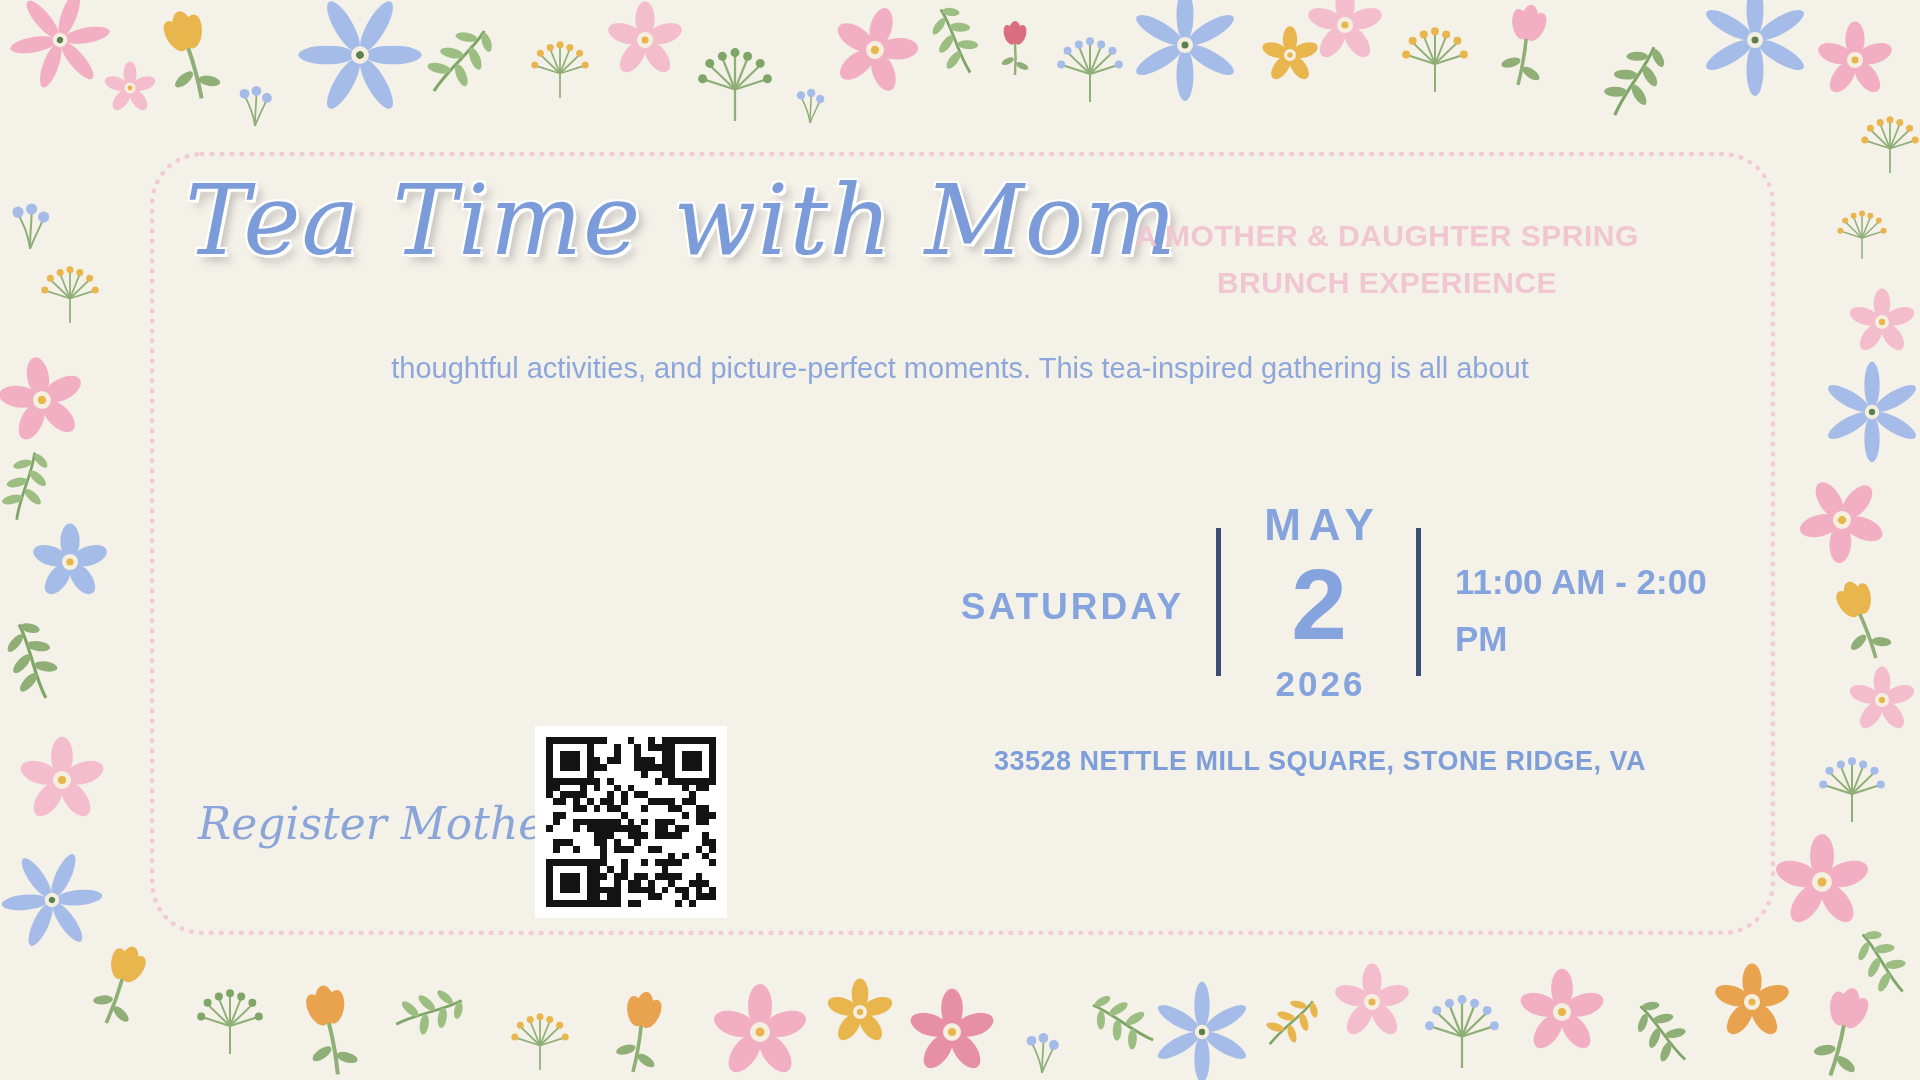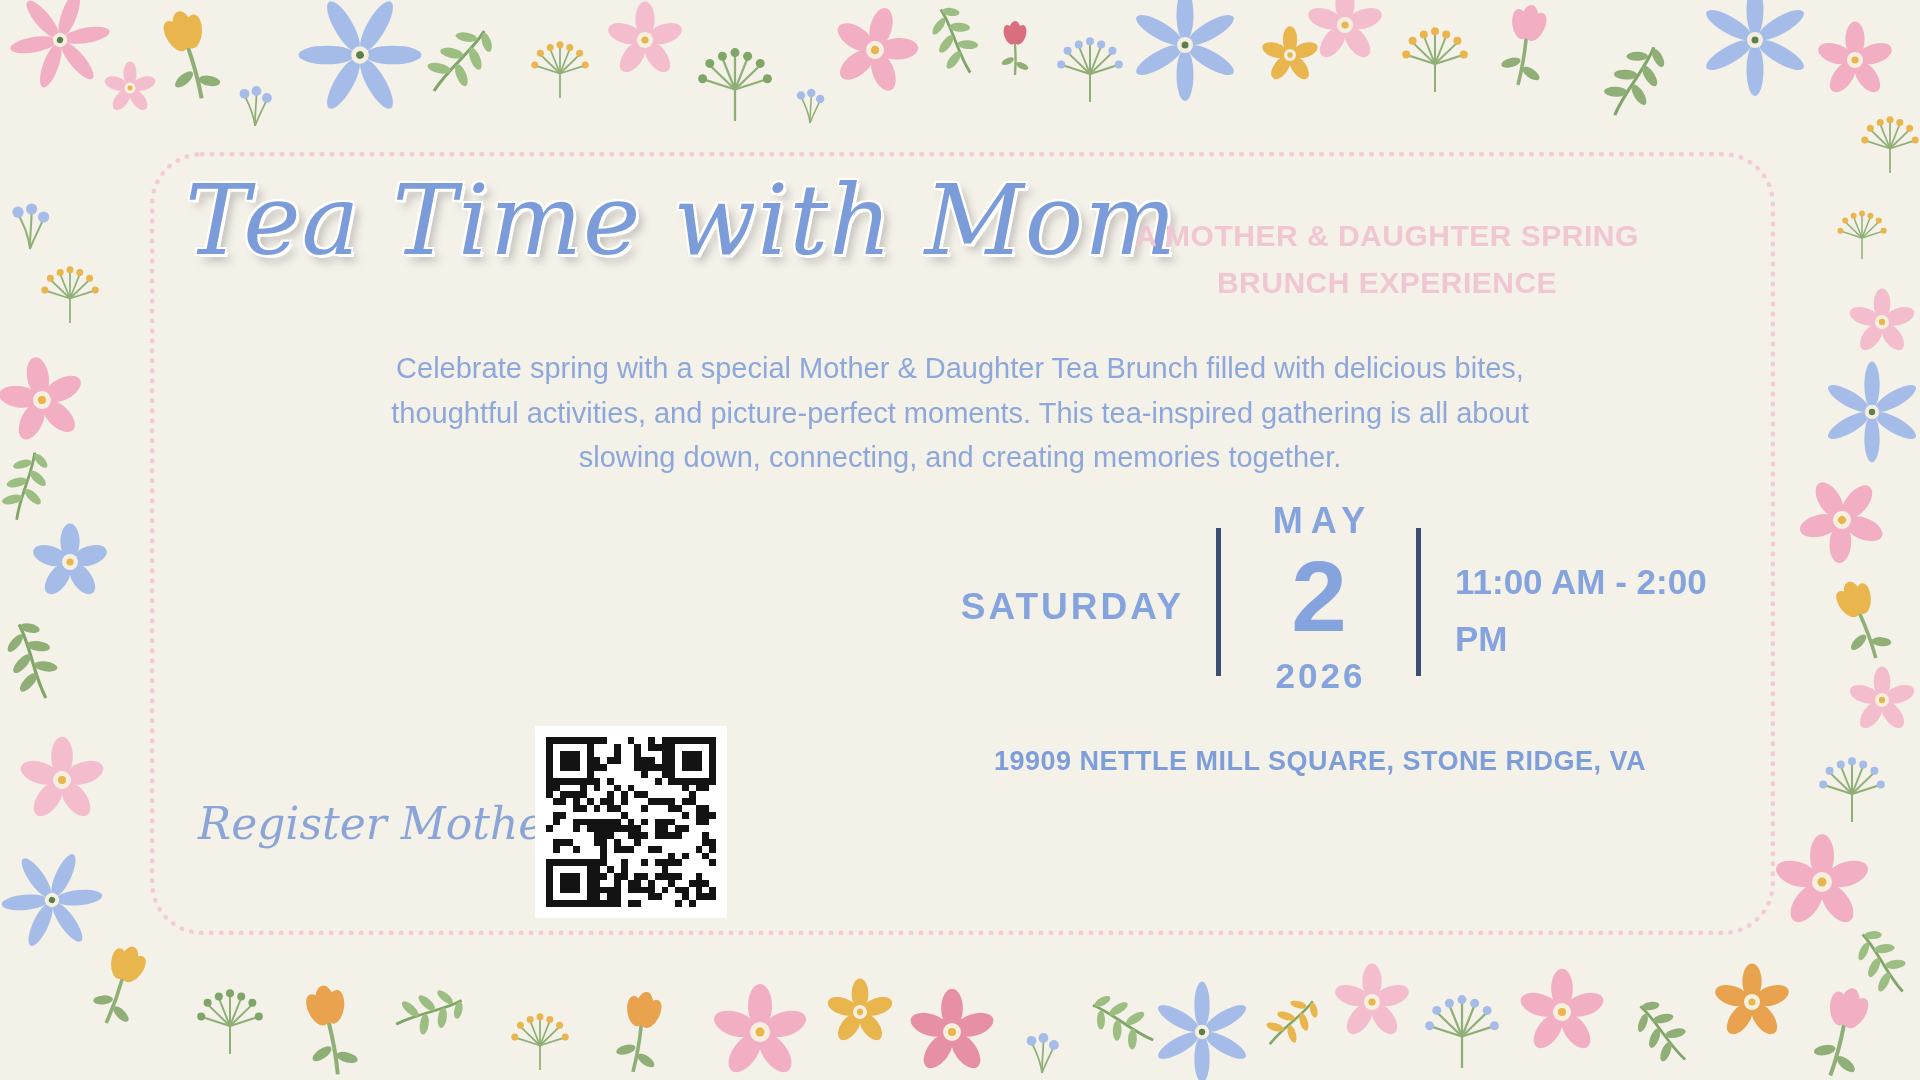--- a/index.html
+++ b/index.html
@@ -41,21 +41,21 @@
   
   .day{
     position:absolute;left:930px;top:586px;width:285px;
     font-size:37px;font-weight:700;letter-spacing:3px;color:#85A3DD;
     text-align:center;
   }
   .vbar{position:absolute;top:528px;width:5px;height:148px;background:#3C4D72;}
   .vbar.b1{left:1216px;}
   .vbar.b2{left:1416px;}
   .date-col{position:absolute;left:1221px;top:500px;width:196px;text-align:center;color:#85A3DD;}
-  .month{font-size:36px;font-weight:700;letter-spacing:8px;text-indent:8px;}
+  .month{font-size:44px;font-weight:700;letter-spacing:8px;text-indent:8px;}
   .datenum{font-size:100px;font-weight:600;line-height:108px;}
   .year{font-size:35px;font-weight:700;letter-spacing:3px;text-indent:3px;margin-top:6px;}
   .time{
     position:absolute;left:1455px;top:553px;width:255px;
     font-size:35px;font-weight:700;line-height:57px;color:#85A3DD;
   }
   .address{
     position:absolute;left:960px;top:746px;width:720px;
     font-size:27px;font-weight:700;letter-spacing:.5px;color:#7E9ED9;
     text-align:center;
@@ -227,37 +227,35 @@
     <use href="#tulip" transform="translate(1842,1032) rotate(15)" color="#F2AFC3"></use>
   </svg>
 
   <div class="card"></div>
 
   <h1 class="title">Tea Time with Mom</h1>
 
   <div class="subtitle">A MOTHER &amp; DAUGHTER SPRING BRUNCH EXPERIENCE</div>
 
   <div class="description">
-    <div>Celebrate spring with a special Mother &amp; Daughter Tea Brunch filled with delicious bites,</div>
     <div>thoughtful activities, and picture-perfect moments. This tea-inspired gathering is all about</div>
-    <div>slowing down, connecting, and creating memories together.</div>
   </div>
 
 
   <div class="day">SATURDAY</div>
   <div class="vbar b1"></div>
   <div class="date-col">
     <div class="month">MAY</div>
     <div class="datenum">2</div>
     <div class="year">2026</div>
   </div>
   <div class="vbar b2"></div>
   <div class="time">11:00 AM - 2:00 PM</div>
 
-  <div class="address">19909 NETTLE MILL SQUARE, STONE RIDGE, VA</div>
+  <div class="address">33528 NETTLE MILL SQUARE, STONE RIDGE, VA</div>
 
   <div class="script register">Register Mother</div>
 
   <div class="qr">
     <div class="qr-grid">
         <div style="grid-area: 1 / 1;"></div>
         <div style="grid-area: 1 / 2;"></div>
         <div style="grid-area: 1 / 3;"></div>
         <div style="grid-area: 1 / 4;"></div>
         <div style="grid-area: 1 / 5;"></div>

